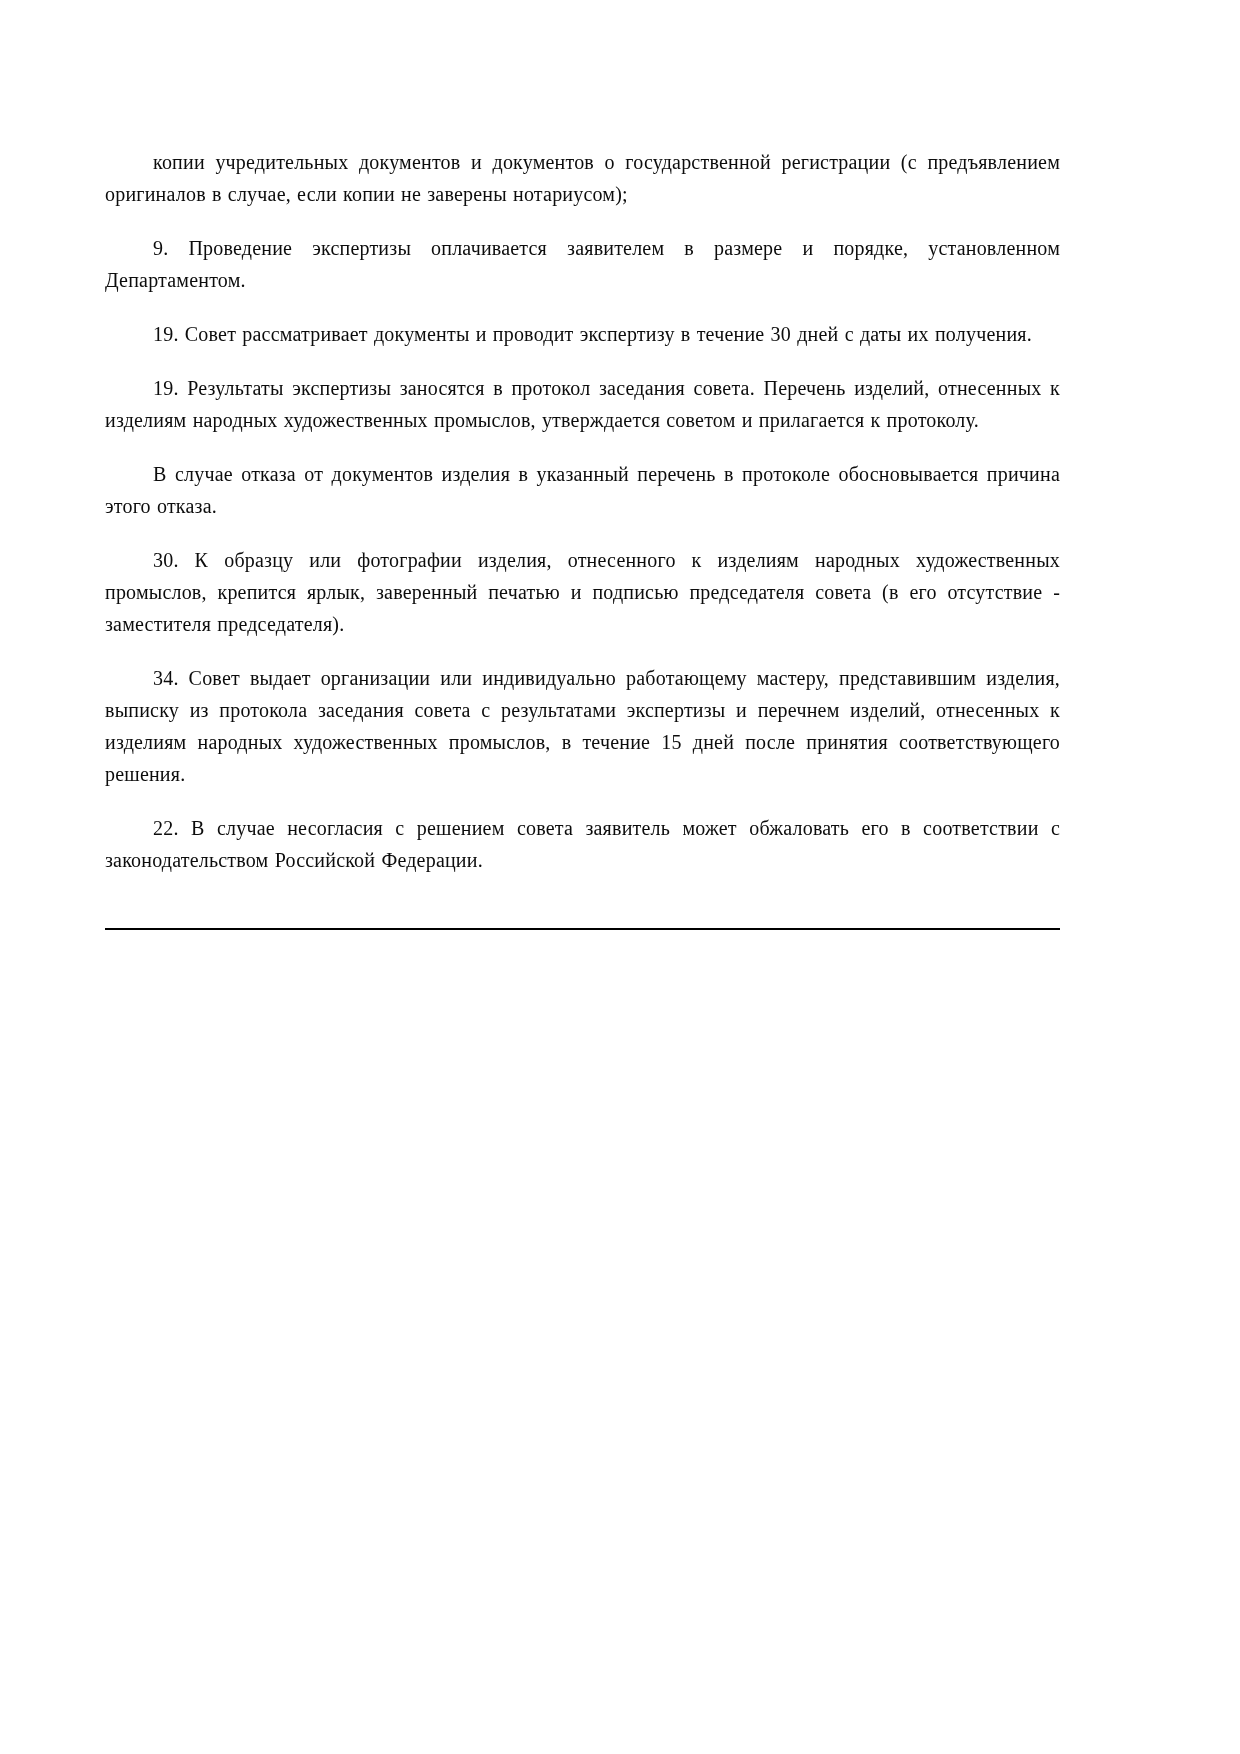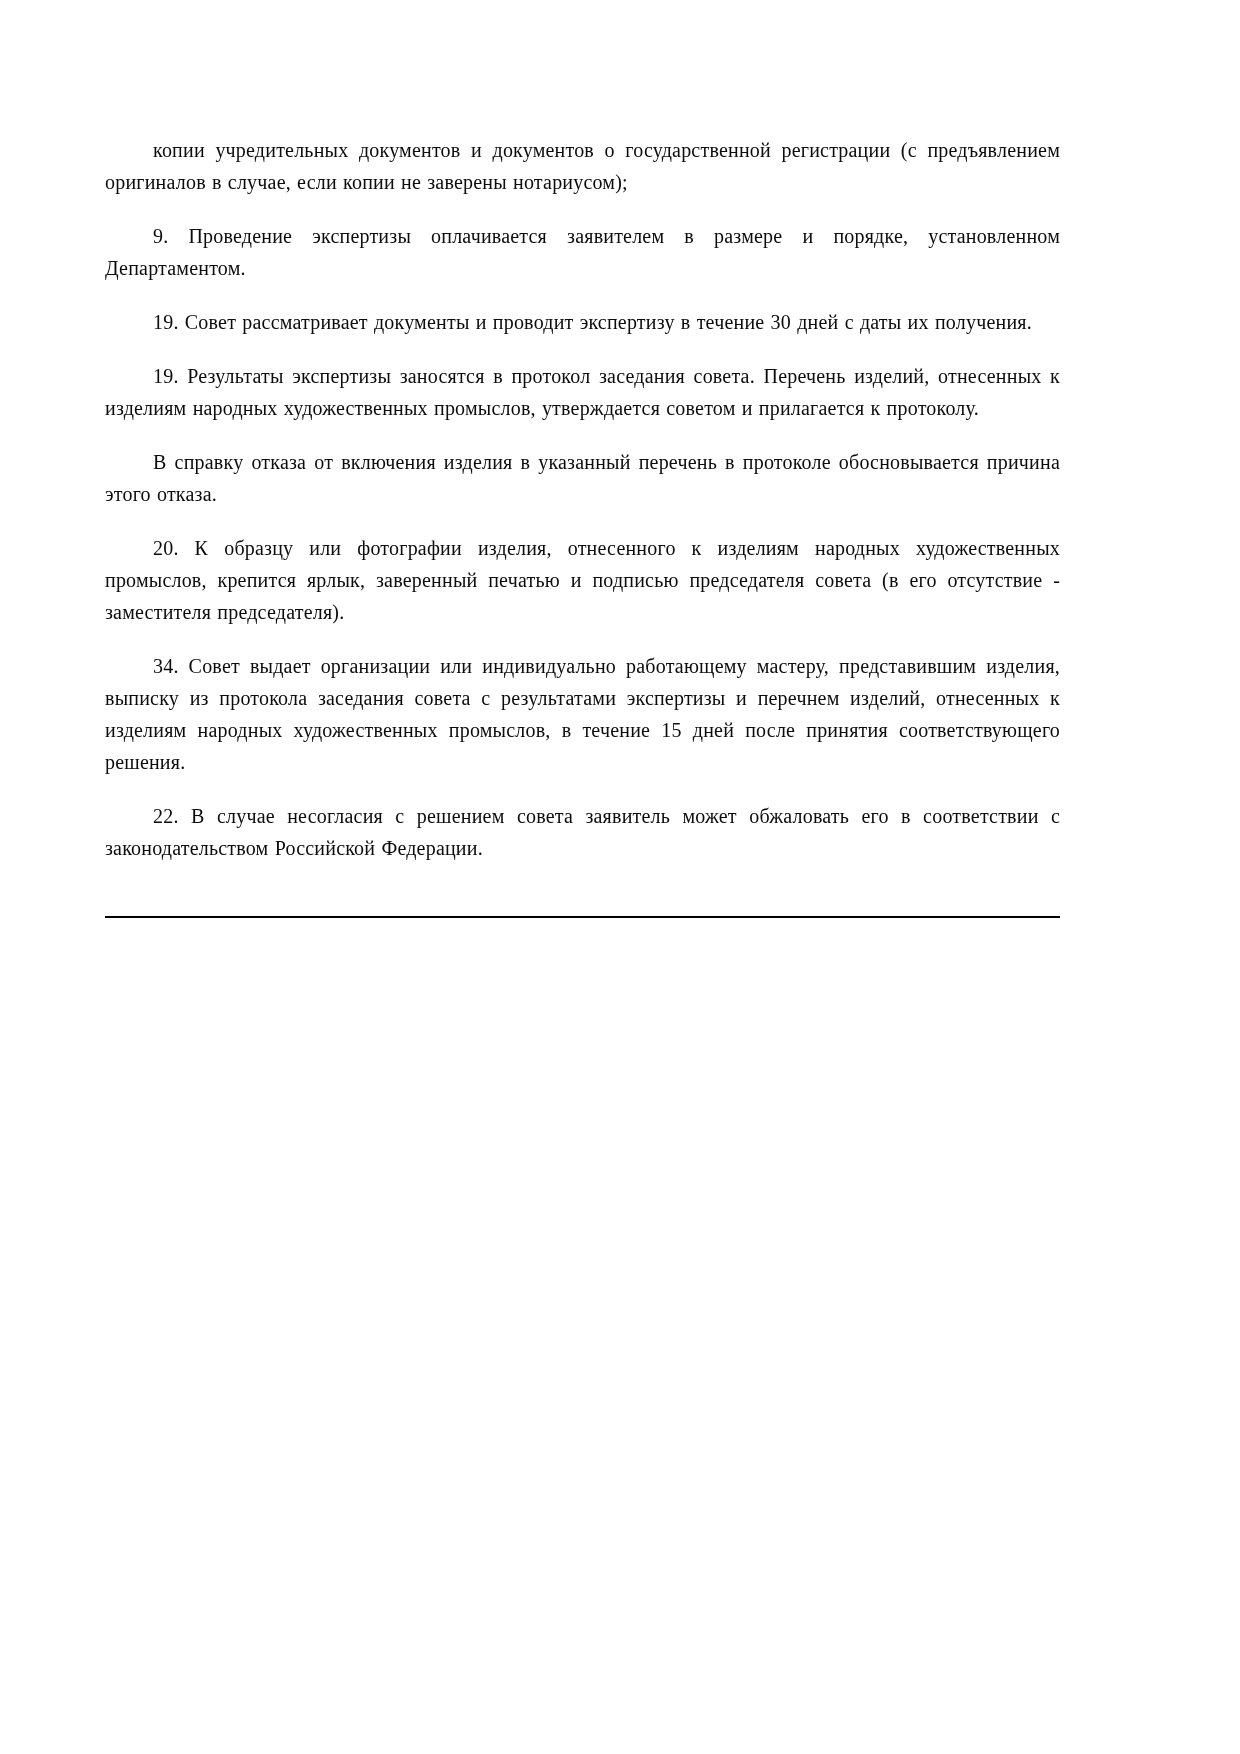--- a/index.html
+++ b/index.html
@@ -18,21 +18,21 @@
     position: absolute;
     top: 0;
     left: 0;
     width: 1240px;
     height: 1754px;
     box-sizing: border-box;
     padding: 130px 180px 0 105px; 
     background: #ffffff;
   }
   .doc-body p {
-    margin: 4px 0 22px 0;
+    margin: 16px 0 22px 0;
     font-size: 20px;
     line-height: 32px;
     text-align: justify;
     text-indent: 48px;
     letter-spacing: 0.2px;
     word-spacing: 1px;
   }
   .divider {
     border: none;
     border-top: 2.5px solid #000000;
@@ -42,19 +42,19 @@
 </style>
 </head>
 <body>
 
 <div class="page">
   <div class="doc-body">
     <p>копии учредительных документов и документов о государственной регистрации (с предъявлением оригиналов в случае, если копии не заверены нотариусом);</p>
     <p>9. Проведение экспертизы оплачивается заявителем в размере и порядке, установленном Департаментом.</p>
     <p>19. Совет рассматривает документы и проводит экспертизу в течение 30 дней с даты их получения.</p>
     <p>19. Результаты экспертизы заносятся в протокол заседания совета. Перечень изделий, отнесенных к изделиям народных художественных промыслов, утверждается советом и прилагается к протоколу.</p>
-    <p>В справку отказа от включения изделия в указанный перечень в протоколе обосновывается причина этого отказа.</p>
-    <p>20. К образцу или фотографии изделия, отнесенного к изделиям народных художественных промыслов, крепится ярлык, заверенный печатью и подписью председателя совета (в его отсутствие - заместителя председателя).</p>
+    <p>В случае отказа от документов изделия в указанный перечень в протоколе обосновывается причина этого отказа.</p>
+    <p>30. К образцу или фотографии изделия, отнесенного к изделиям народных художественных промыслов, крепится ярлык, заверенный печатью и подписью председателя совета (в его отсутствие - заместителя председателя).</p>
     <p>34. Совет выдает организации или индивидуально работающему мастеру, представившим изделия, выписку из протокола заседания совета с результатами экспертизы и перечнем изделий, отнесенных к изделиям народных художественных промыслов, в течение 15 дней после принятия соответствующего решения.</p>
     <p>22. В случае несогласия с решением совета заявитель может обжаловать его в соответствии с законодательством Российской Федерации.</p>
   </div>
   <hr class="divider">
 </div>
 
 </body></html>

